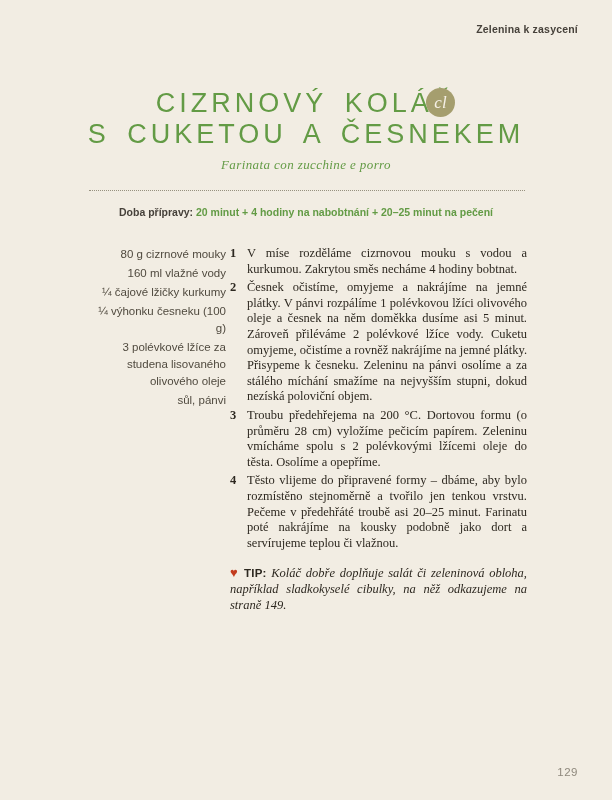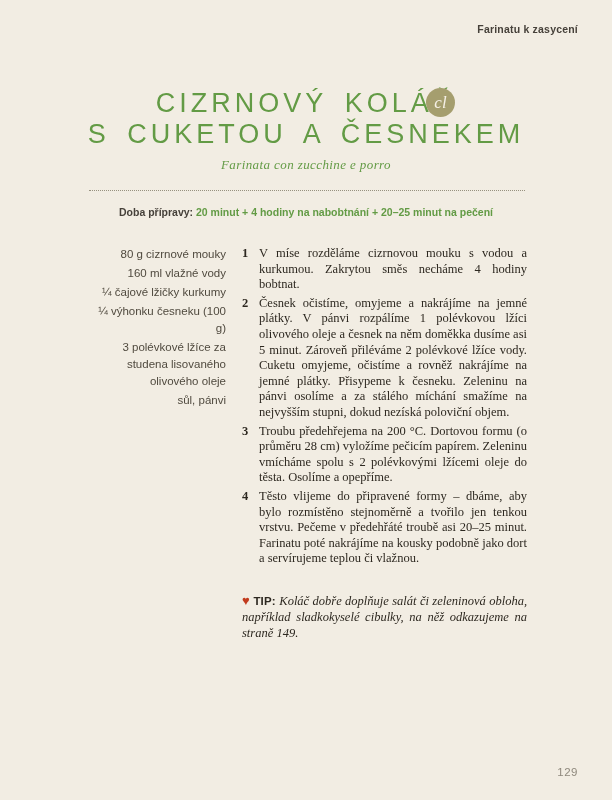--- a/index.html
+++ b/index.html
@@ -45,54 +45,54 @@
   .rule {
     margin:17px 87px 0 89px;
     border-top:1.5px dotted #97917f;
     height:0;
   }
   
   .meta { margin-top:14px; text-align:center; font-size:10.5px; line-height:15px; font-weight:bold; }
   .meta .green { color:#639b45; }
   .meta .dark { color:#46413a; }
   
-  .body-cols { display:flex; margin:26px 85px 0 86px; gap:16px; align-items:flex-start; }
+  .body-cols { display:flex; margin:26px 85px 0 86px; gap:4px; align-items:flex-start; }
   .ingredients {
     width:140px; flex:none;
     text-align:right;
     font-size:11.5px; line-height:17px;
     color:#504a3f;
   }
   .ingredient { margin-bottom:2px; }
   .steps-col {
     flex:1;
     font-family:"Liberation Serif", serif;
     font-size:12.5px; line-height:15.6px;
     color:#2d2820;
     text-align:justify;
   }
   .step { display:flex; margin-bottom:3px; }
   .step-num { flex:none; width:17px; font-weight:bold; }
   .step-text { flex:1; }
   
-  .tip { margin-top:26px; font-style:italic; line-height:16px; }
+  .tip { margin-top:14px; font-style:italic; line-height:16px; }
   .tip .heart { color:#c23b1d; font-style:normal; font-family:"Liberation Sans",sans-serif; font-size:13px; }
   .tip .tip-label { font-style:normal; font-weight:bold; font-family:"Liberation Sans",sans-serif; font-size:11.5px; letter-spacing:0.2px; }
   
   .folio {
     position:absolute; bottom:22px; right:34px;
     font-size:11.5px; color:#8f897d; letter-spacing:0.5px;margin-left:39px;
   }
 </style>
 </head>
 <body>
 
 <div class="page">
 
-  <div class="running-head">Farinatu k zasycení</div>
+  <div class="running-head">Zelenina k zasycení</div>
 
   <div class="title-block">
     <div class="title-line">CIZRNOVÝ KOLÁČ</div>
     <div class="title-line">S CUKETOU A ČESNEKEM</div>
     <div class="badge">cl</div>
     <div class="subtitle">Farinata con zucchine e porro</div>
   </div>
 
   <div class="rule"></div>
 

